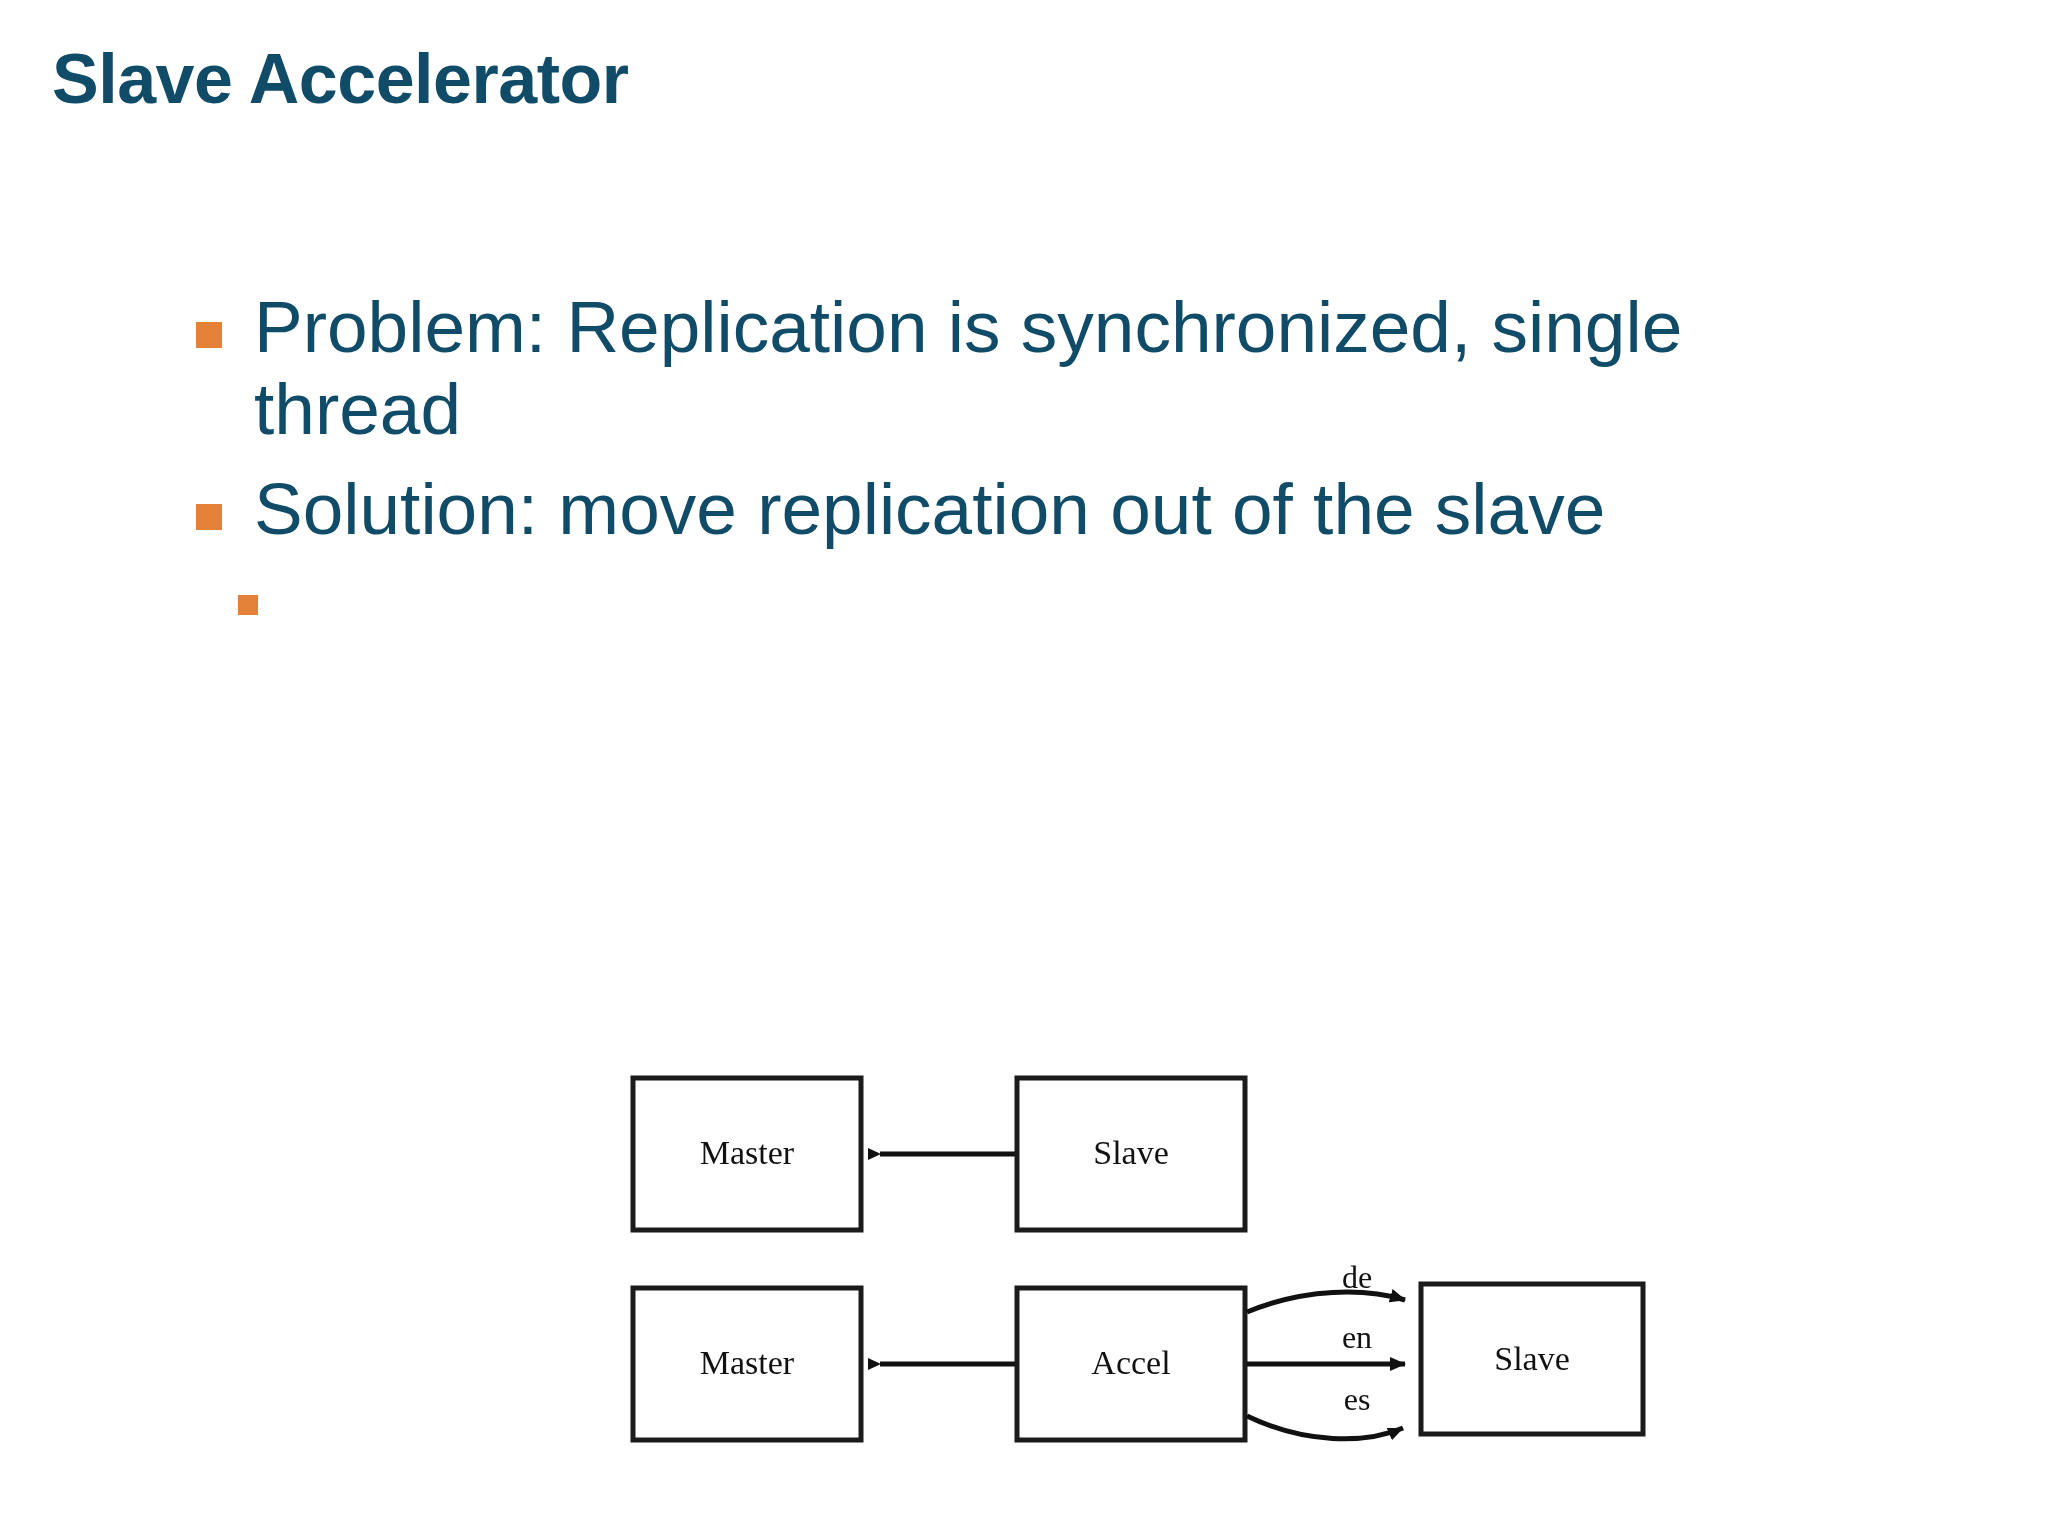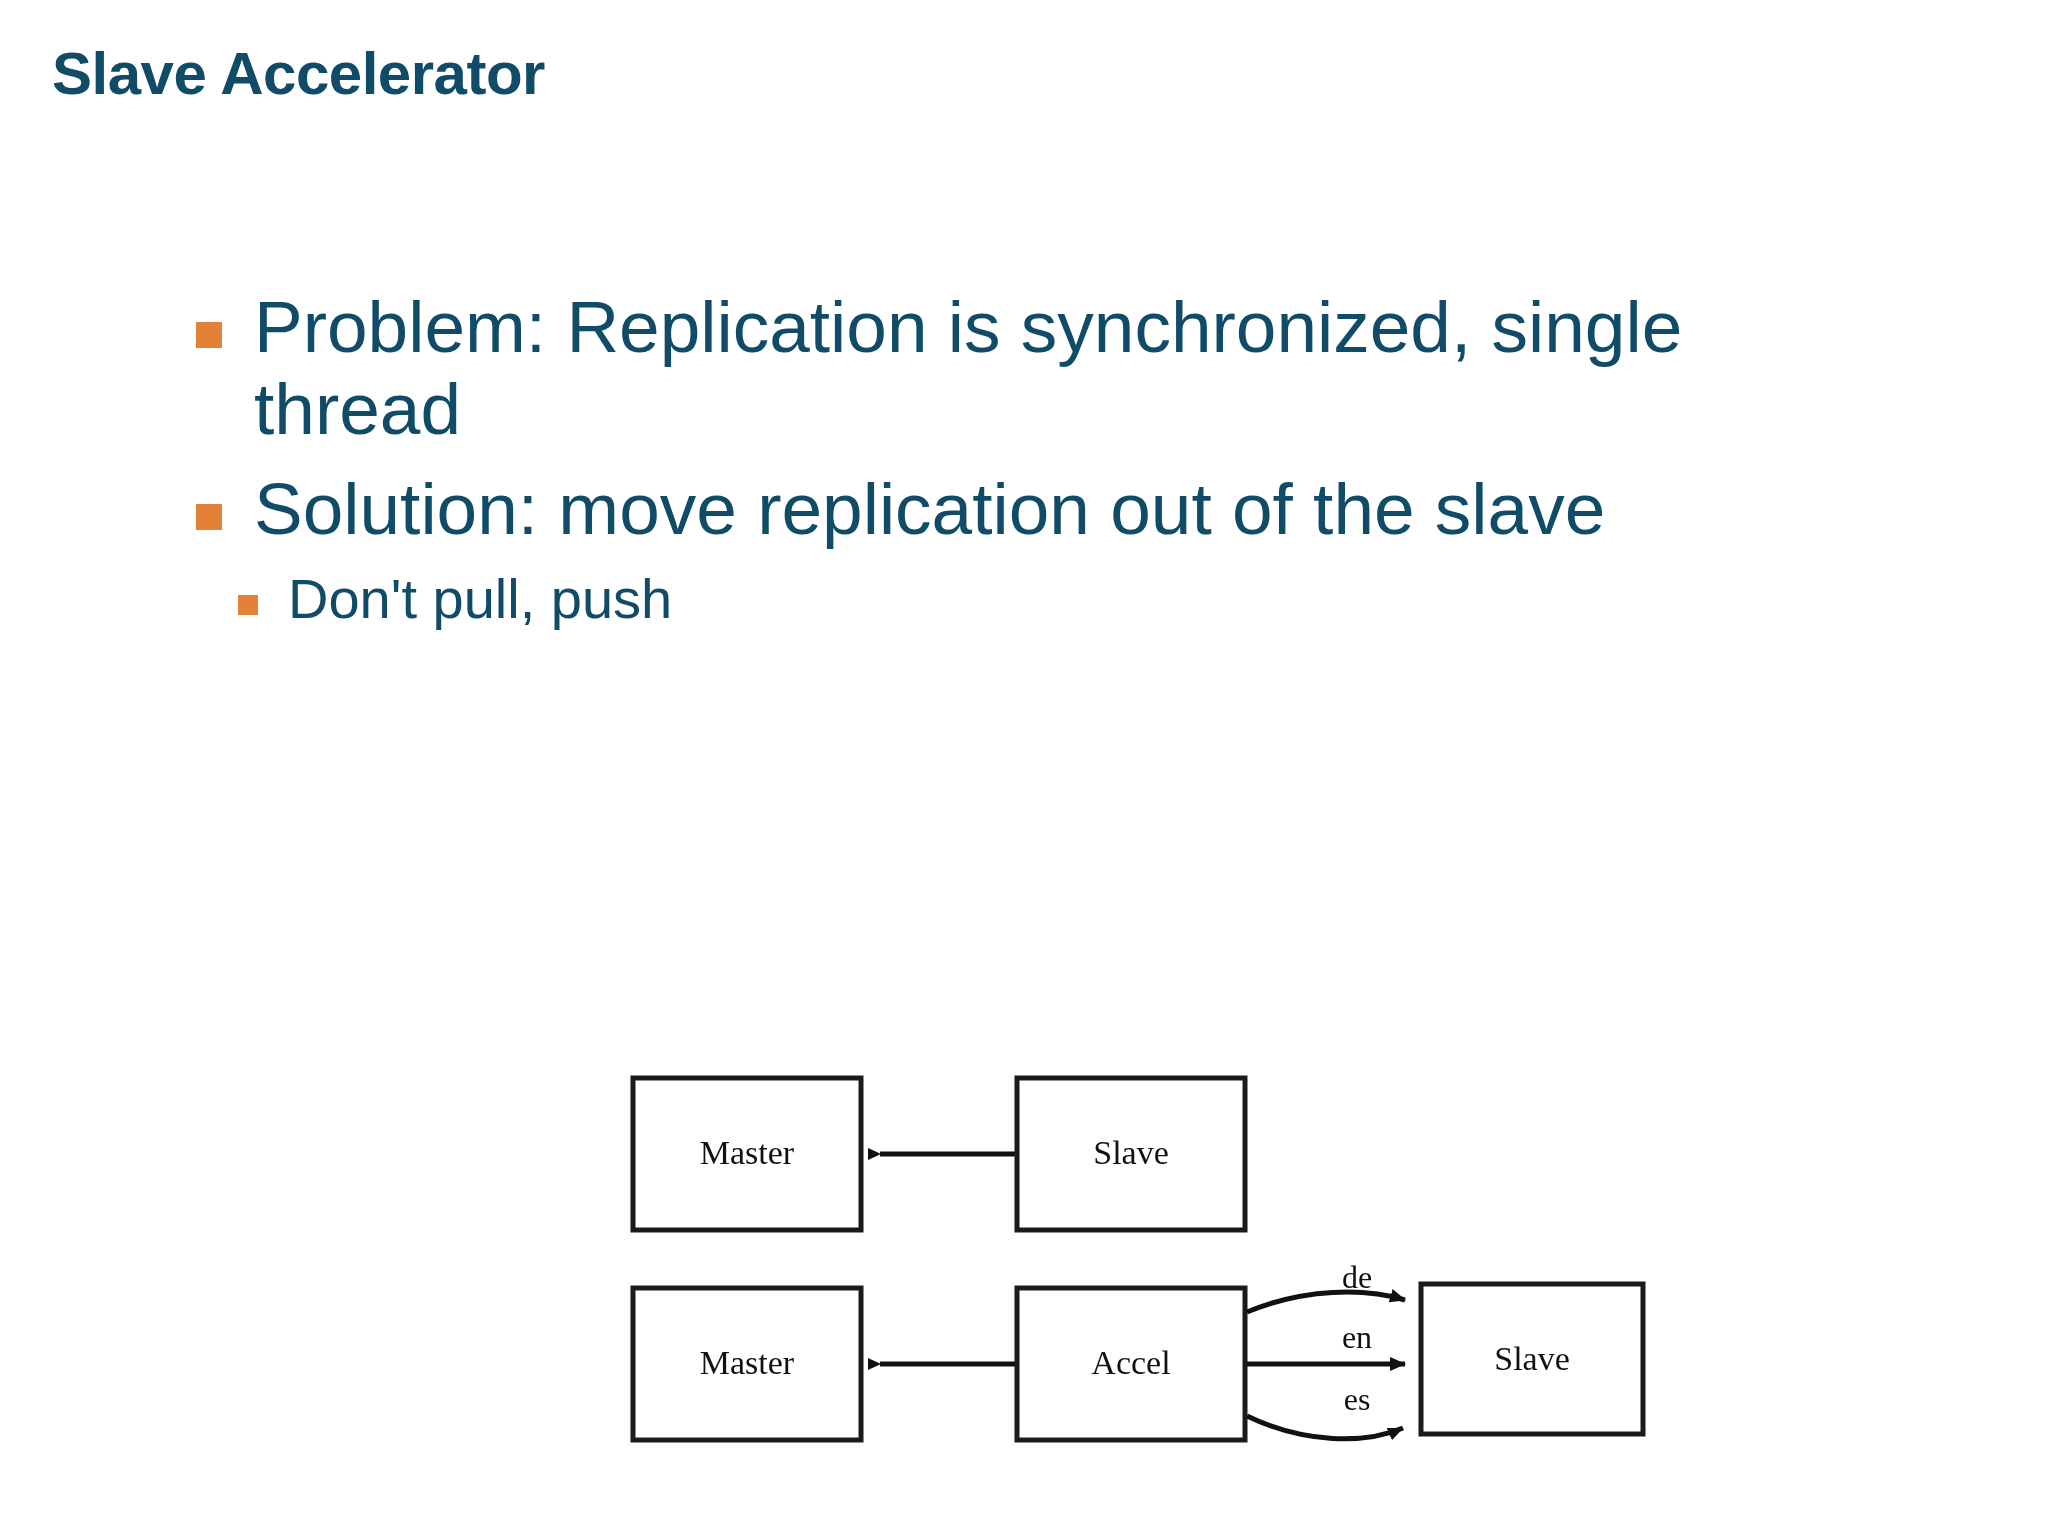--- a/index.html
+++ b/index.html
@@ -21,21 +21,21 @@
     position: absolute;
     inset: 0;
     background: #ffffff;
   }
 
   
   .slide-title {
     position: absolute;
     left: 52px;
     top: 44px;
-    font-size: 60px;
+    font-size: 70px;
     font-weight: bold;
     color: #104B68;
     letter-spacing: -0.5px;
     line-height: 1.0;
     white-space: nowrap;
   }
 
   
   .body-list {
     position: absolute;
@@ -117,21 +117,20 @@
       <span class="btext">Problem: Replication is synchronized, single thread</span>
     </div>
 
     <div class="bullet-row lvl1">
       <span class="marker"></span>
       <span class="btext">Solution: move replication out of the slave</span>
     </div>
 
     <div class="bullet-row lvl2">
       <span class="marker"></span>
-      <span class="btext">Don't pull, push</span>
     </div>
 
 
   </div>
 
   <div class="diagram">
     <svg width="1120" height="470" viewBox="0 0 1120 470" xmlns="http://www.w3.org/2000/svg">
 
       <defs>
         <marker id="arrowLeft" markerWidth="14" markerHeight="14" refX="1" refY="6" orient="auto" markerUnits="userSpaceOnUse">

